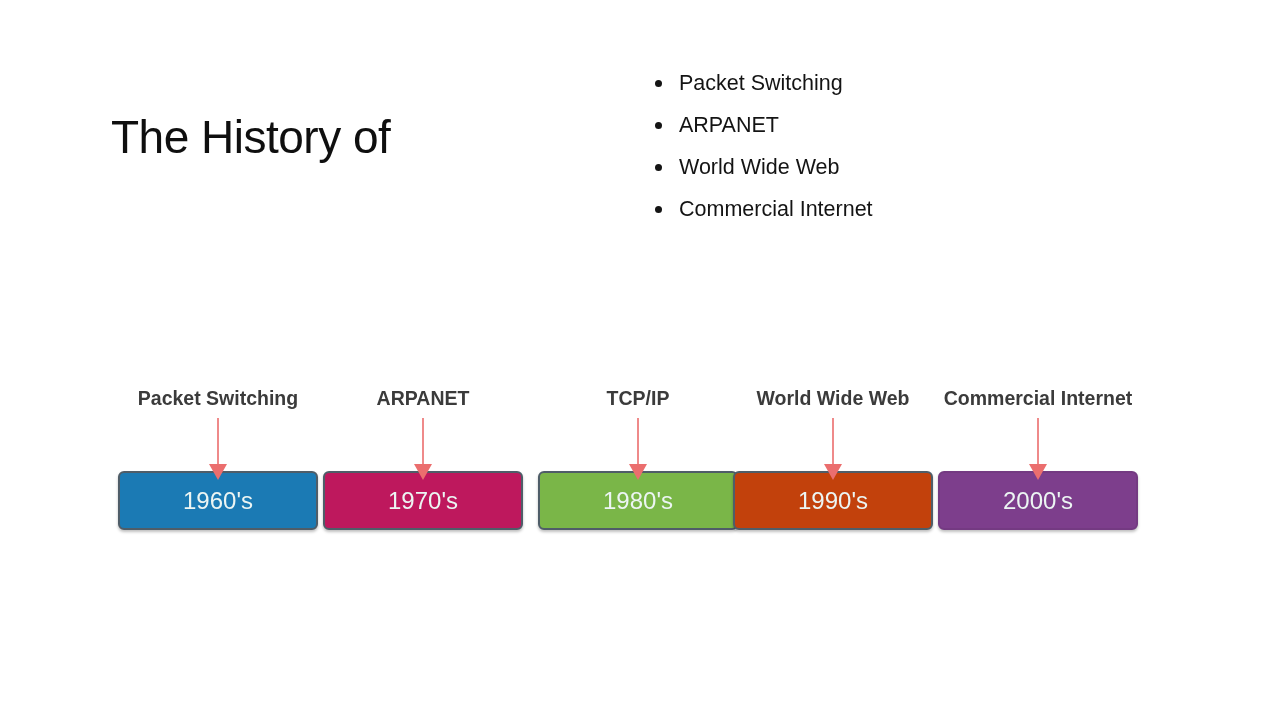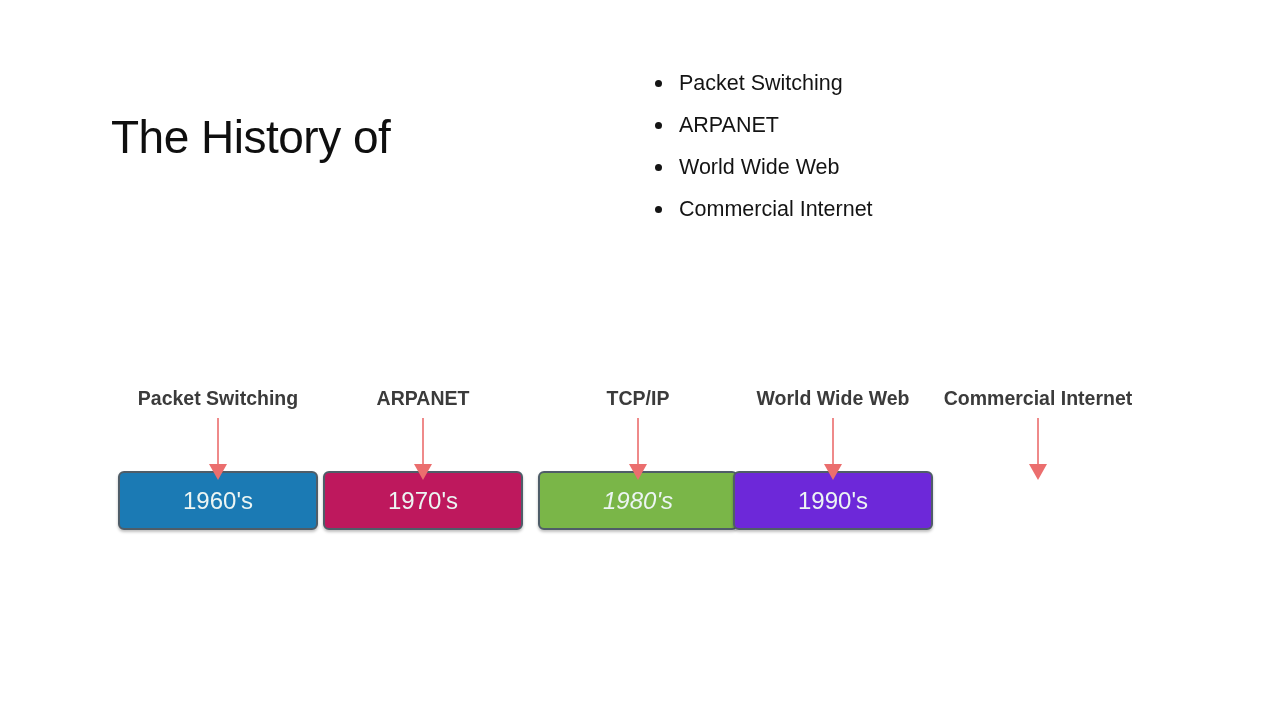--- a/index.html
+++ b/index.html
@@ -173,38 +173,41 @@
         <span>1970's</span>
       </div>
     </div>
 
     <div class="tl-col col-2">
       <div class="tl-label">TCP/IP</div>
       <div class="tl-arrow">
         <div class="arrow-line" style="background: rgb(239, 138, 138);"></div>
         <div class="arrow-head" style="border-top-color: rgb(235, 110, 110);"></div>
       </div>
-      <div class="tl-box" style="background: rgb(122, 182, 72); border-color: rgb(79, 93, 104); font-style: italic;">
+      <div class="tl-box" style="background: rgb(122, 182, 72); border-color: rgb(79, 93, 104);">
         <span>1980's</span>
       </div>
     </div>
 
     <div class="tl-col col-3">
       <div class="tl-label">World Wide Web</div>
       <div class="tl-arrow">
         <div class="arrow-line" style="background: rgb(239, 138, 138);"></div>
         <div class="arrow-head" style="border-top-color: rgb(235, 110, 110);"></div>
       </div>
-      <div class="tl-box" style="background: #6d28d9; border-color: rgb(79, 93, 104);">
+      <div class="tl-box" style="background: #c2410c; border-color: rgb(79, 93, 104);">
         <span>1990's</span>
       </div>
     </div>
 
     <div class="tl-col col-4">
       <div class="tl-label">Commercial Internet</div>
       <div class="tl-arrow">
         <div class="arrow-line" style="background: rgb(239, 138, 138);"></div>
         <div class="arrow-head" style="border-top-color: rgb(235, 110, 110);"></div>
       </div>
+      <div class="tl-box" style="background: rgb(125, 62, 140); border-color: rgb(116, 58, 130);">
+        <span>2000's</span>
+      </div>
     </div>
 
   </div>
 </div>
 
 </body></html>

